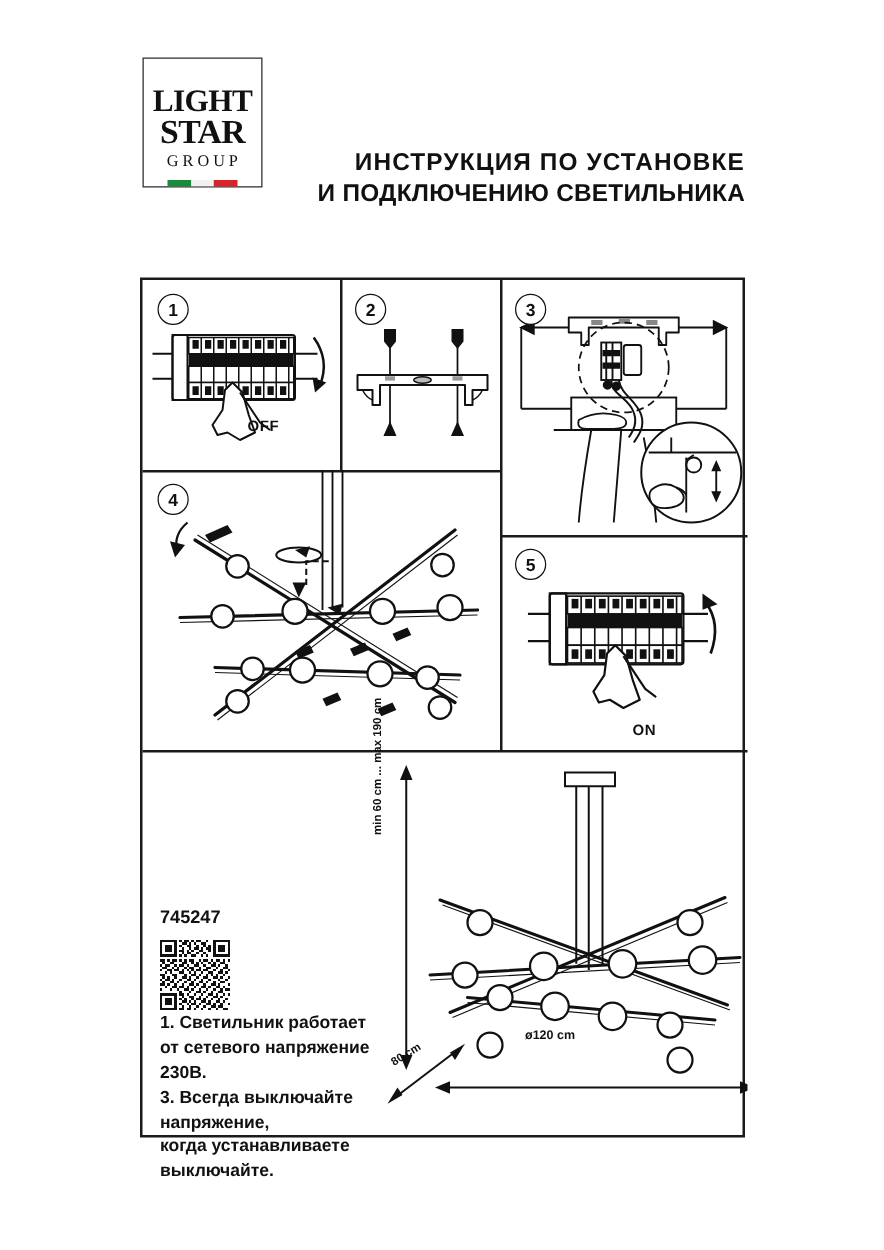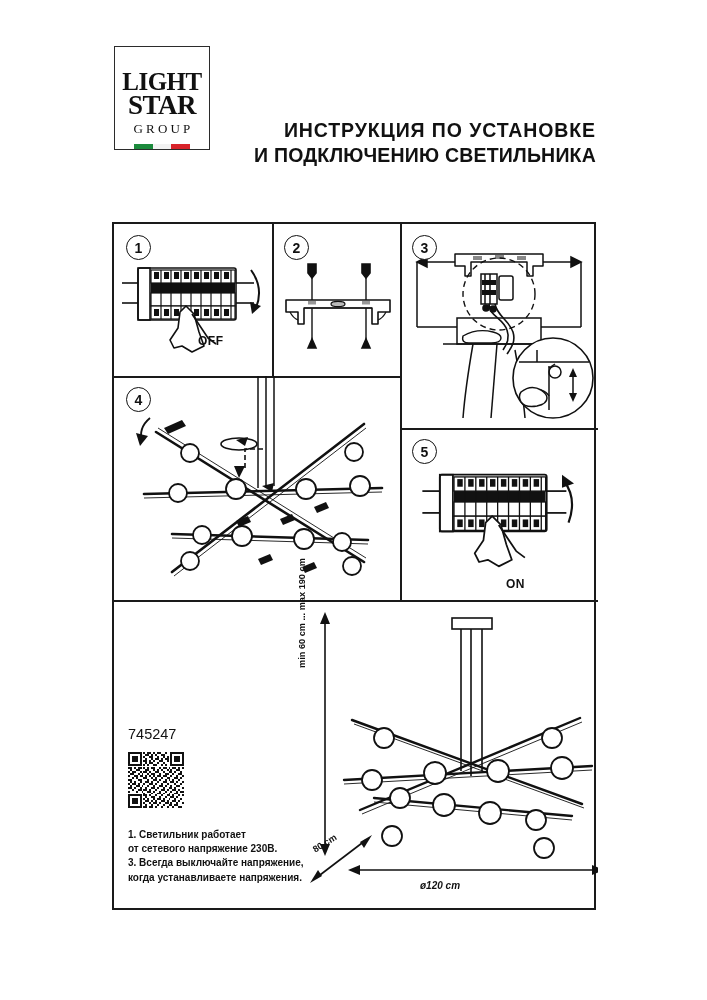--- a/index.html
+++ b/index.html
@@ -70,39 +70,39 @@
   }
 
   .onoff-label {
     position: absolute; font-size: 12px; font-weight: bold;
     color: #111; letter-spacing: 0.5px;
   }
 
   
   #article-code {
     position: absolute; left: 128px; top: 726px;
-    font-size: 14.5px; font-weight: normal; color: #111;
+    font-size: 14.5px; font-weight: bold; color: #111;
   }
   #qr { position: absolute; left: 128px; top: 752px; width: 56px; height: 56px; }
   #notes {
-    position: absolute; left: 128px; top: 828px; width: 195px;
-    font-size: 10px; font-weight: bold; color: #111; line-height: 1.42;
+    position: absolute; left: 128px; top: 808px; width: 195px;
+    font-size: 14px; font-weight: bold; color: #111; line-height: 1.42;
   }
   .dim-label {
     position: absolute; color: #111; font-weight: bold; white-space: nowrap;
   }
   #dim-vert {
     left: 297px; top: 668px; font-size: 9.2px;
     transform: rotate(-90deg); transform-origin: left top;
   }
   #dim-diag {
     left: 311px; top: 846px; font-size: 9.2px;
     transform: rotate(-32deg); transform-origin: left top;
   }
-  #dim-horiz { left: 420px; top: 880px; font-size: 10px; font-style: italic; }
+  #dim-horiz { left: 420px; top: 823px; font-size: 10px; }
 
   svg { display: block; overflow: visible; }
 </style>
 </head>
 <body>
 
 <div id="page">
 
   <div id="header">
 
@@ -712,20 +712,20 @@
       <rect x="20" y="28" width="1" height="1"></rect>
         <rect x="23" y="28" width="1" height="1"></rect>
       <rect x="26" y="28" width="2" height="1"></rect>
     </g>
   </svg>
 
   <div id="notes">
     <div>1. Светильник работает</div>
     <div>от сетевого напряжение 230В.</div>
     <div>3. Всегда выключайте напряжение,</div>
-    <div>когда устанавливаете напряжения.</div>
+    <div>когда устанавливаете выключайте.</div>
   </div>
 
   <div class="dim-label" id="dim-vert">min 60 cm ... max 190 cm</div>
   <div class="dim-label" id="dim-diag">80 cm</div>
   <div class="dim-label" id="dim-horiz">ø120 cm</div>
 
 </div>
 
 </body></html>

